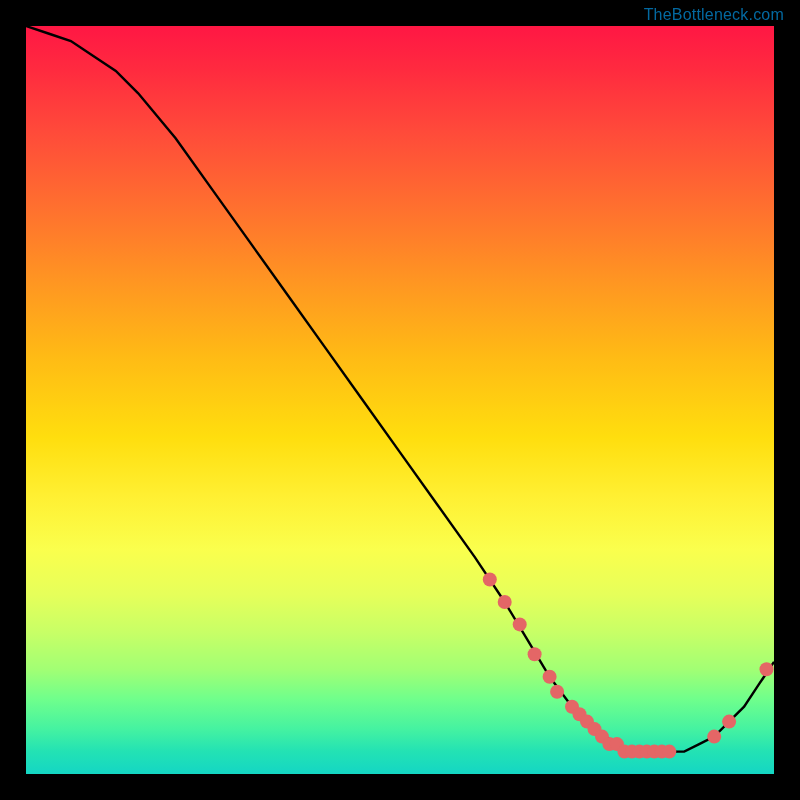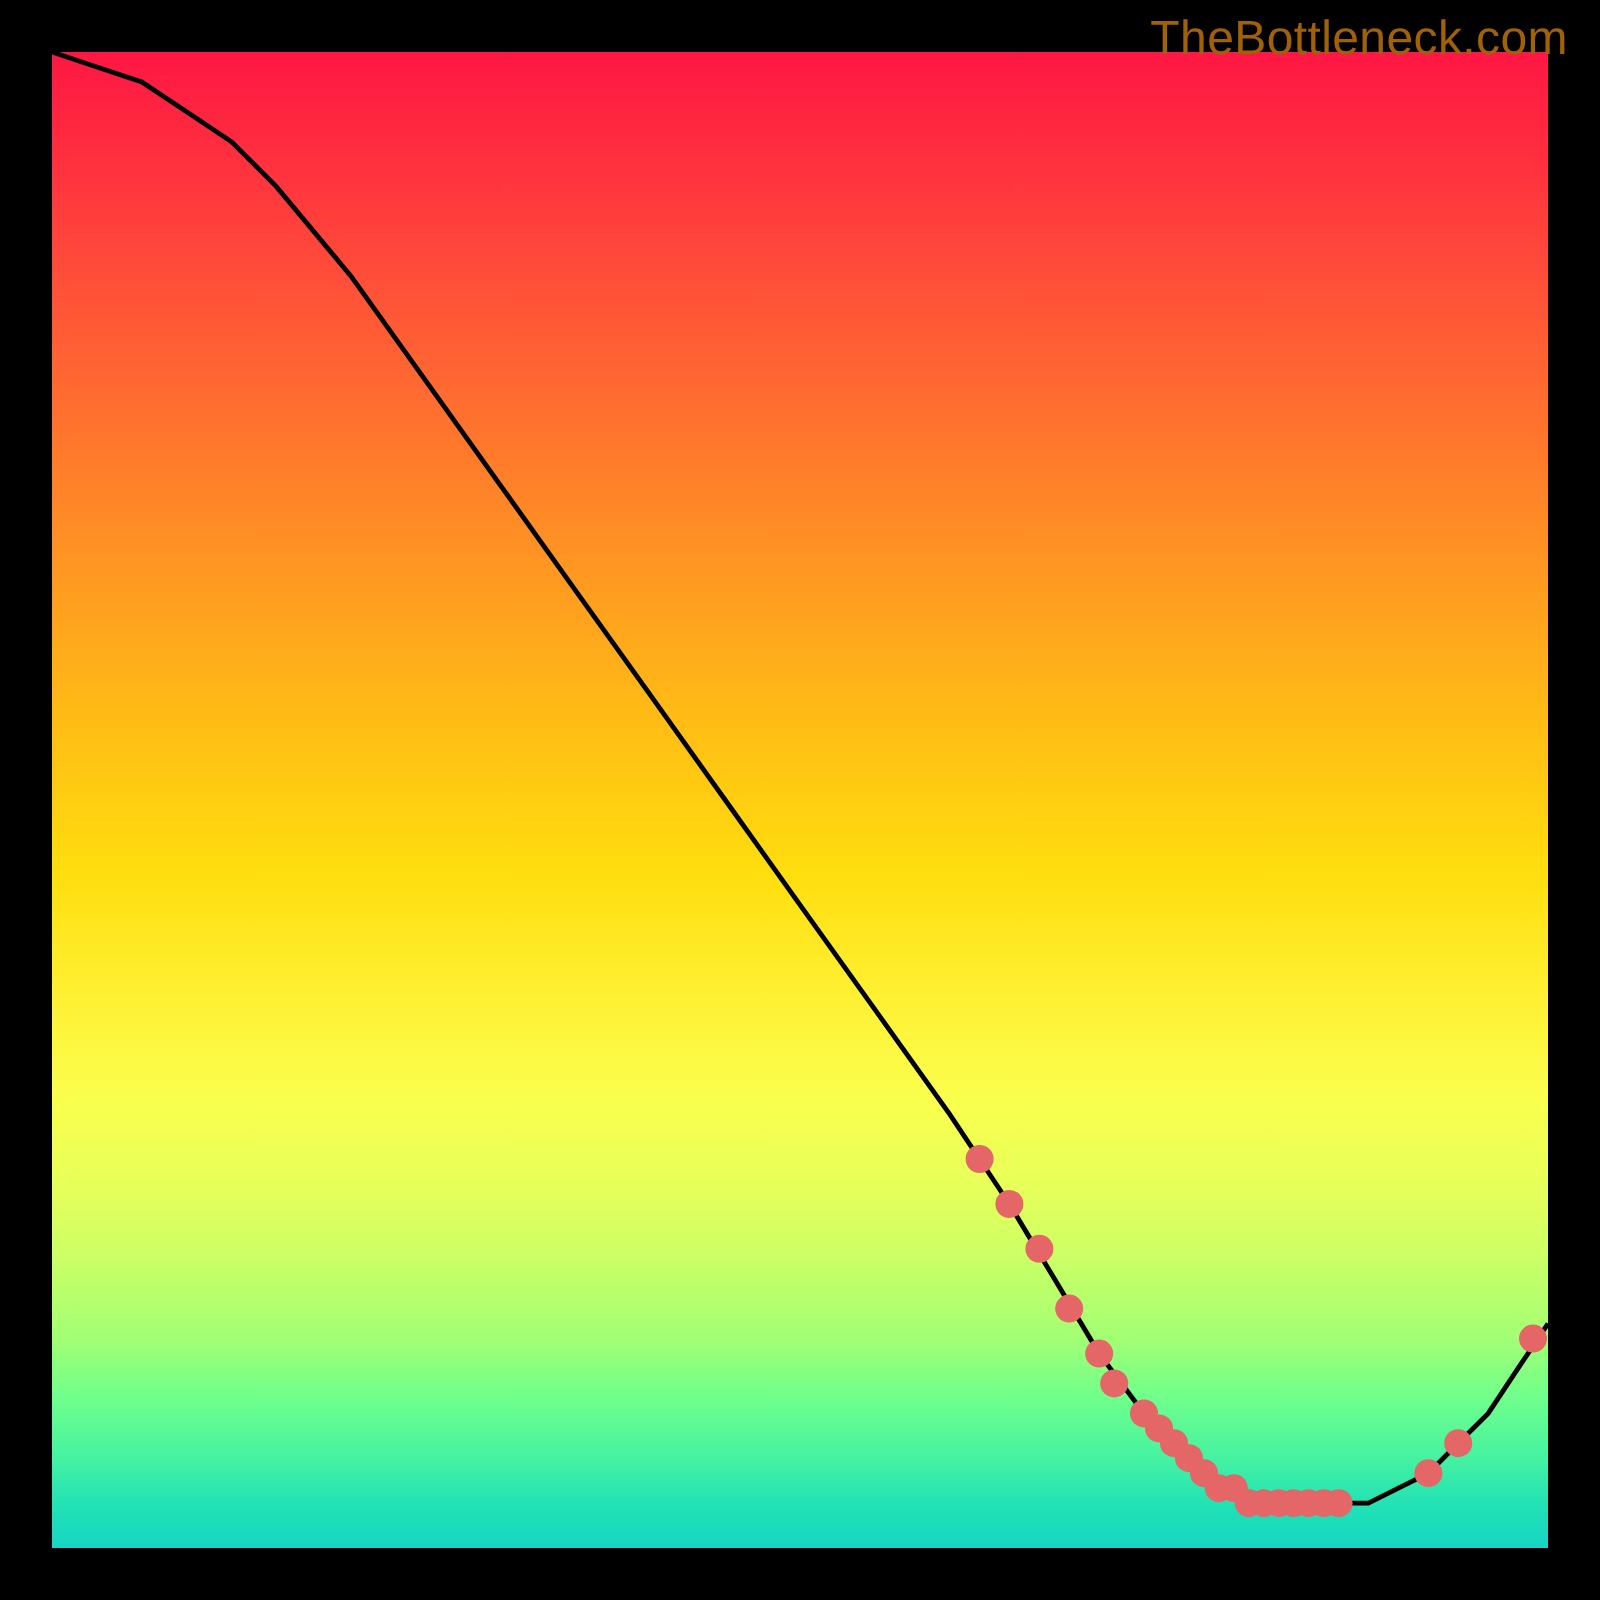--- a/index.html
+++ b/index.html
@@ -41,22 +41,22 @@
       #6fff8c 90%,
       #45f2a1 94%,
       #23e2b4 97%,
       #14d6c4 100%
     );
   }
   .watermark {
     position: absolute;
     top: 6px;
     right: 16px;
-    color: #a16207;
-    font-size: 24px;
+    color: #0369a1;
+    font-size: 16px;
     font-weight: 500;
     letter-spacing: 0.2px;
     z-index: 5;
   }
   svg.overlay {
     position: absolute;
     left: 0;
     top: 0;
     width: 748px;
     height: 748px;

